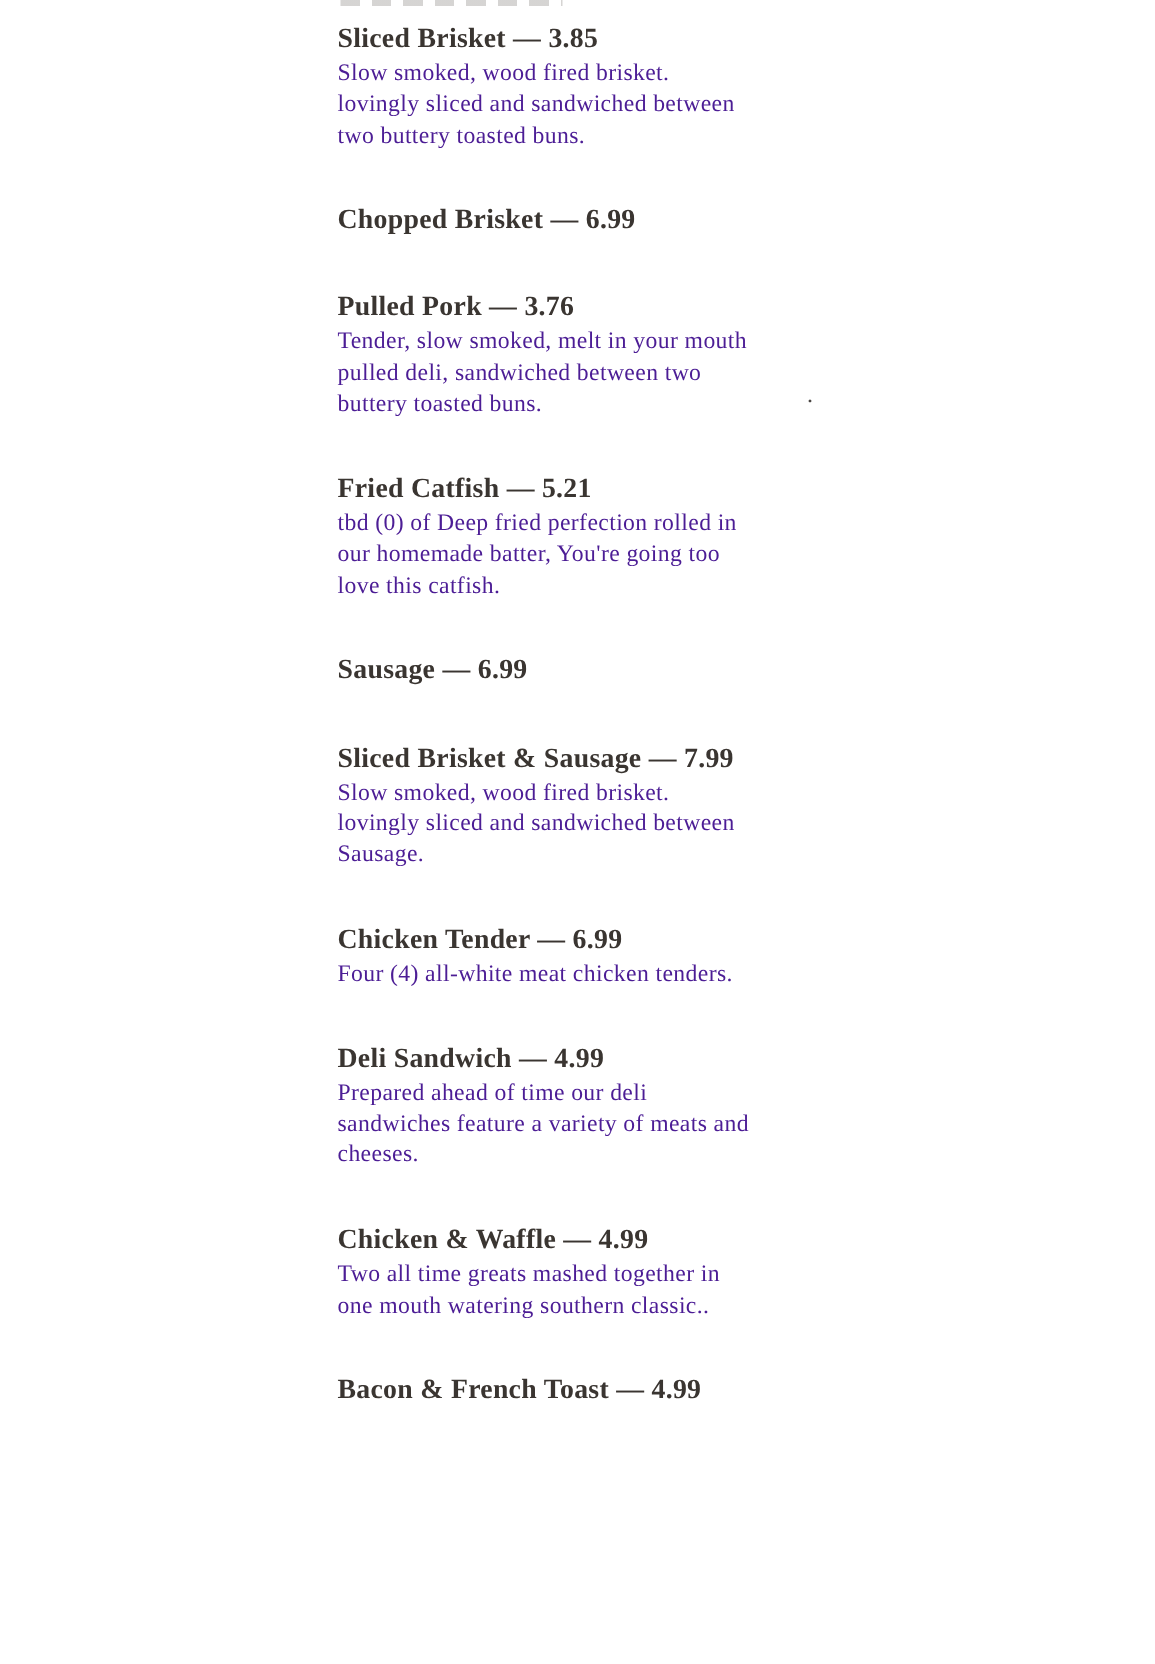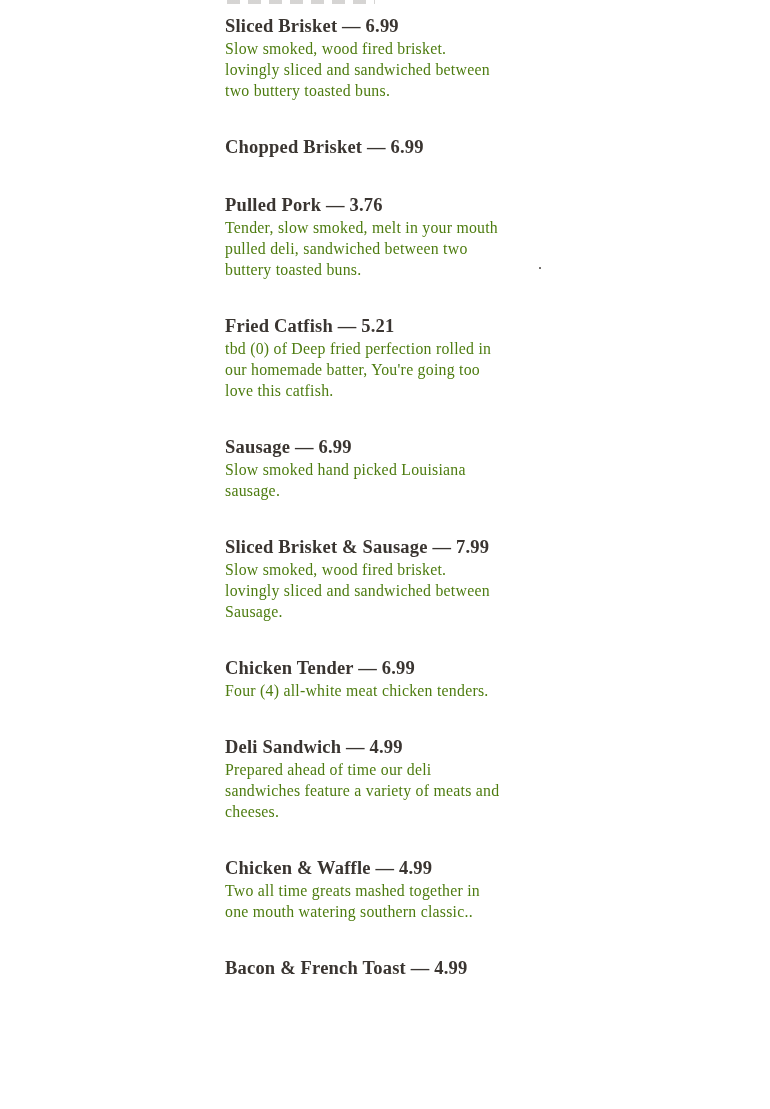--- a/index.html
+++ b/index.html
@@ -48,42 +48,42 @@
     line-height: 26px;
     font-weight: 700;
     color: #3a3531;
     letter-spacing: 0.2px;
   }
 
   .menu-item-description {
     margin: 0;
     font-size: 15.8px;
     line-height: 20.8px;
-    color: #4d7c0f;
+    color: #4c1d95;
     letter-spacing: 0.25px;
     white-space: pre-line;
   }
 
   .stray-mark {
     position: absolute;
     left: 538px;
     top: 254px;
     font-size: 16px;
     line-height: 20px;
     color: #4a4643;
   }
 </style>
 </head>
 <body>
 
 <div class="top-remnant"></div>
 
 <div class="menu-list">
   <div class="menu-item">
-    <h3 class="menu-item-title">Sliced Brisket — 6.99</h3>
+    <h3 class="menu-item-title">Sliced Brisket — 3.85</h3>
     <p class="menu-item-description">Slow smoked, wood fired brisket.
 lovingly sliced and sandwiched between
 two buttery toasted buns.</p>
   </div>
 
   <div class="menu-item">
     <h3 class="menu-item-title">Chopped Brisket — 6.99</h3>
   </div>
 
   <div class="menu-item">
@@ -95,22 +95,20 @@
 
   <div class="menu-item">
     <h3 class="menu-item-title">Fried Catfish — 5.21</h3>
     <p class="menu-item-description">tbd (0) of Deep fried perfection rolled in
 our homemade batter, You're going too
 love this catfish.</p>
   </div>
 
   <div class="menu-item">
     <h3 class="menu-item-title">Sausage — 6.99</h3>
-    <p class="menu-item-description">Slow smoked hand picked Louisiana
-sausage.</p>
   </div>
 
   <div class="menu-item">
     <h3 class="menu-item-title">Sliced Brisket &amp; Sausage — 7.99</h3>
     <p class="menu-item-description">Slow smoked, wood fired brisket.
 lovingly sliced and sandwiched between
 Sausage.</p>
   </div>
 
   <div class="menu-item">

